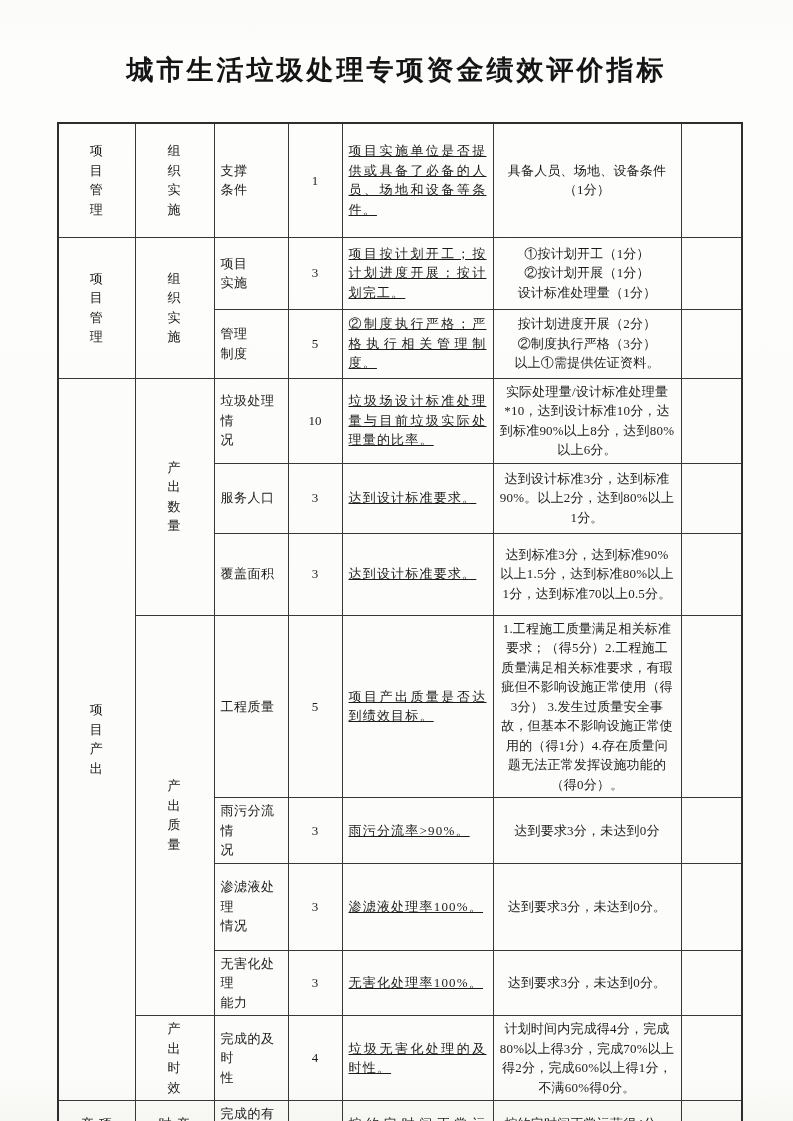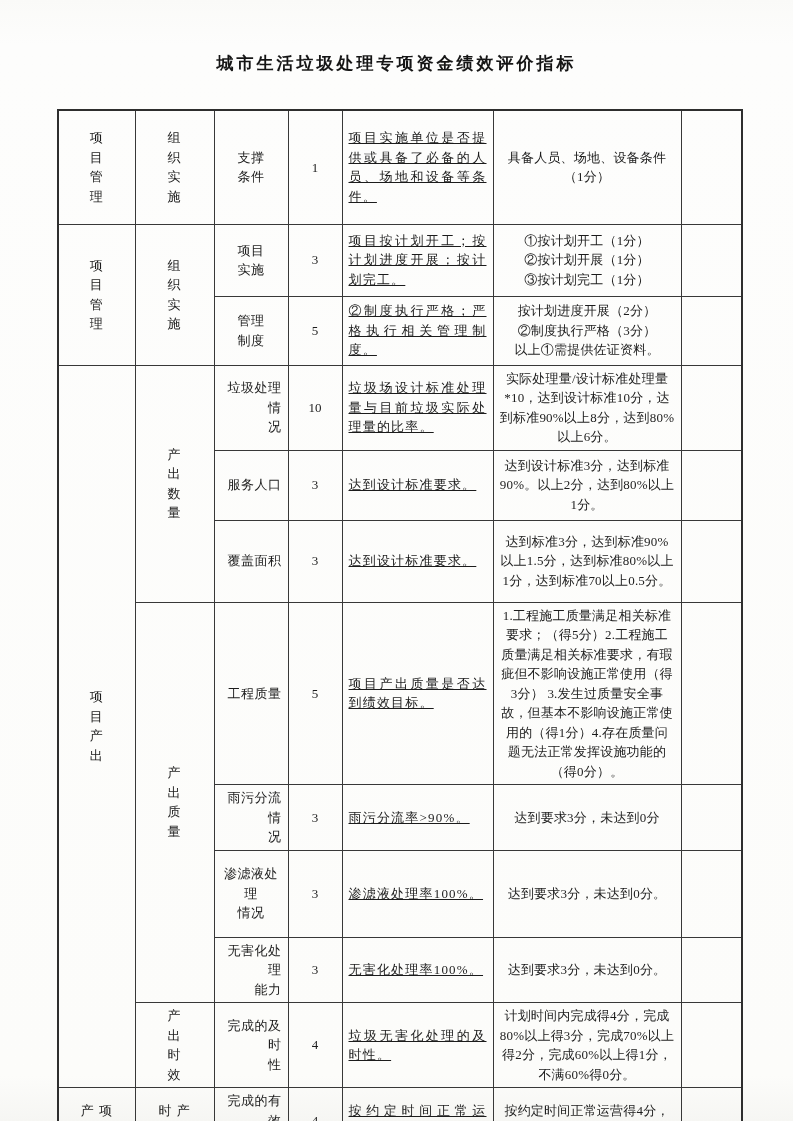--- a/index.html
+++ b/index.html
@@ -13,21 +13,21 @@
     width:793px;height:1121px;
     background:linear-gradient(180deg,#fafaf8 0%,#fdfdfc 4%,#fcfcfa 96%,#f6f6f3 100%);
     overflow:hidden;
     position:relative;
   }
   .title{
     margin:52px 0 0 0;
     text-align:center;
     font-family:"Liberation Sans", sans-serif;
     font-weight:700;
-    font-size:17px;
+    font-size:27px;
     letter-spacing:3px;
     color:#151515;
   }
   table.eval{
     border-collapse:collapse;
     table-layout:fixed;
     width:684px;
     margin:34px 0 0 57px;
     border:2px solid #2e2e2e;
   }
@@ -40,24 +40,24 @@
     overflow:hidden;
   }
   .c-cat,.c-grp{
     text-align:center;
     white-space:pre-line;
     line-height:1.75;
     letter-spacing:1px;
   }
   .c-ind{
     white-space:pre-line;
-    text-align:right;
+    text-align:left;
     letter-spacing:0.5px;
   }
-  .c-ind.center{text-align:center;}
+  .c-ind.center{}
   .c-score{text-align:center;}
   .c-desc{
     text-align:justify;
     letter-spacing:1.2px;
     text-decoration:underline;
   }
   .c-crit{
     text-align:center;
     white-space:pre-line;
     letter-spacing:0.2px;
@@ -109,21 +109,21 @@
         <td class="c-grp" rowspan="2">组
 织
 实
 施</td>
         <td class="c-ind center">项目
 实施</td>
         <td class="c-score">3</td>
         <td class="c-desc">项目按计划开工；按计划进度开展；按计划完工。</td>
         <td class="c-crit">①按计划开工（1分）
 ②按计划开展（1分）
-③按计划完工（1分）</td>
+设计标准处理量（1分）</td>
         <td class="c-note"></td>
       </tr>
 
       <tr style="height:69px">
         <td class="c-ind center">管理
 制度</td>
         <td class="c-score">5</td>
         <td class="c-desc">②制度执行严格；严格执行相关管理制度。</td>
         <td class="c-crit">按计划进度开展（2分）
 ②制度执行严格（3分）

